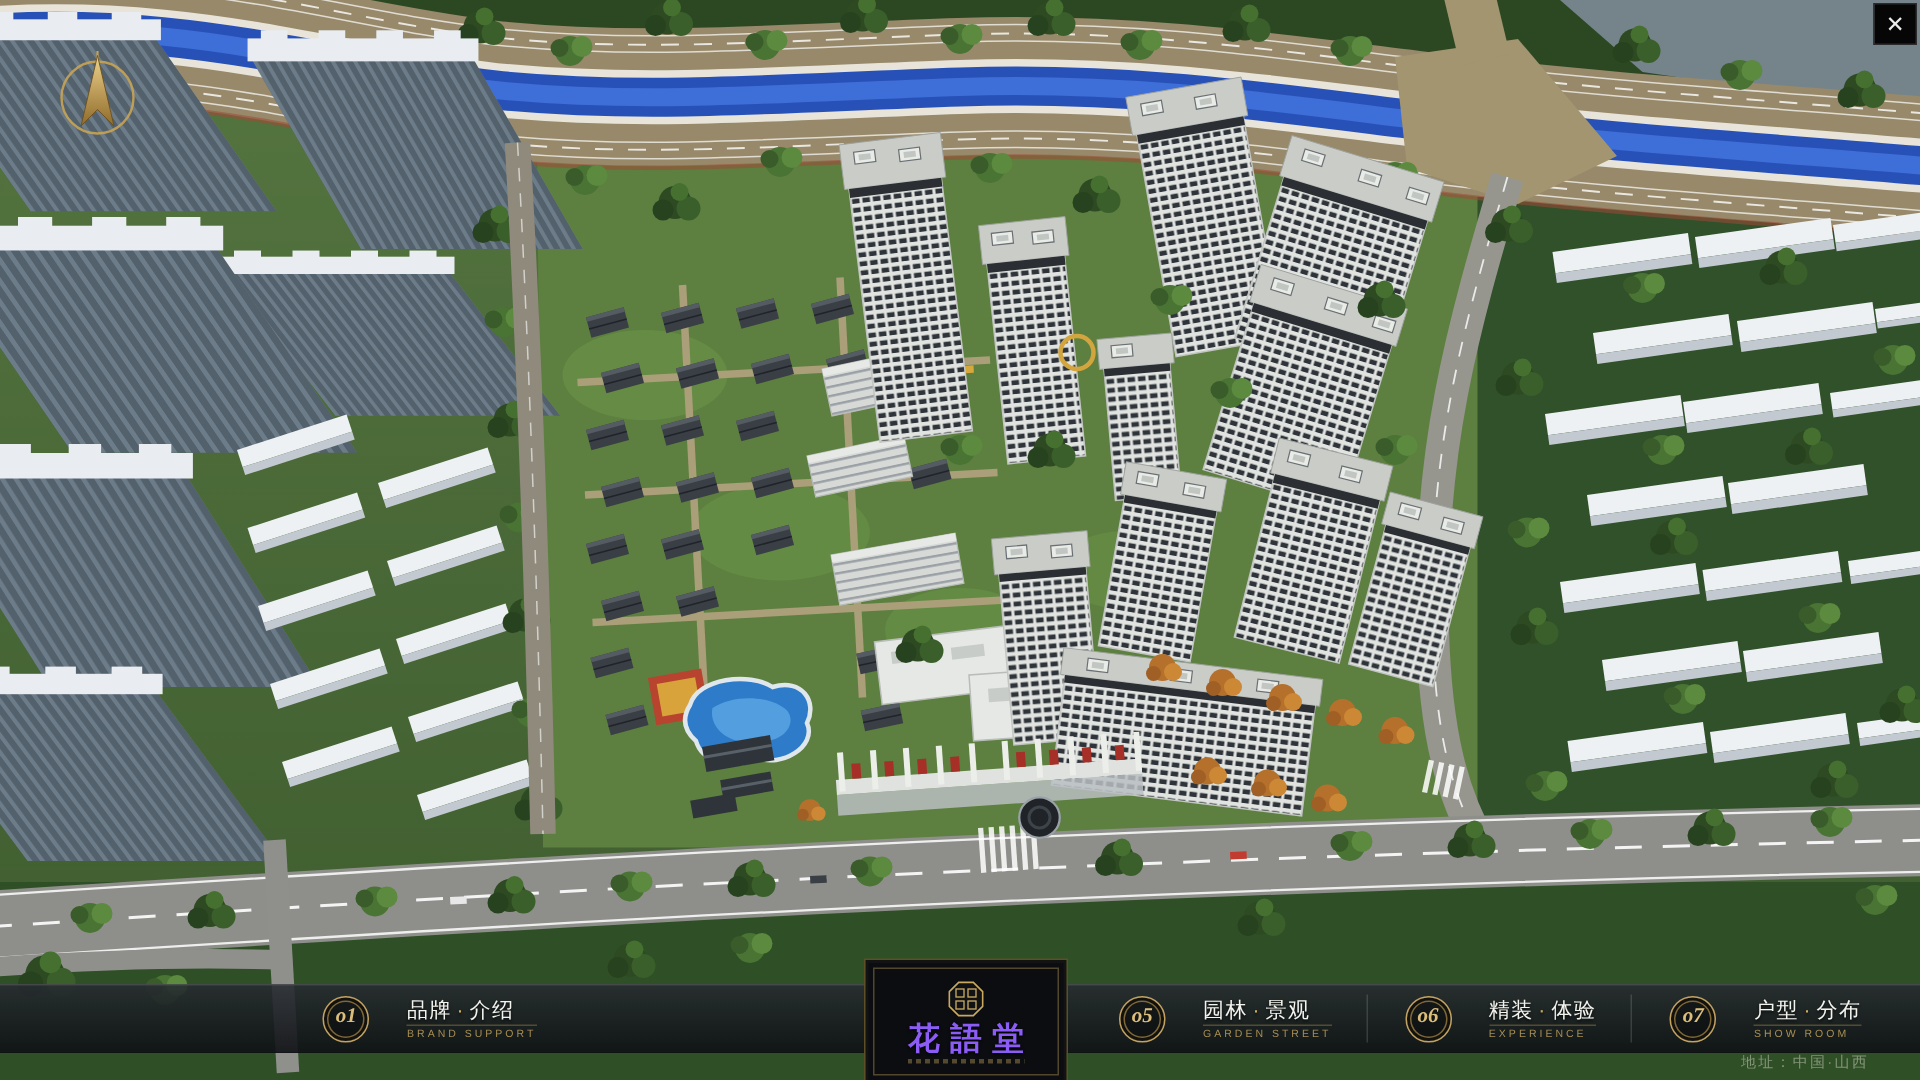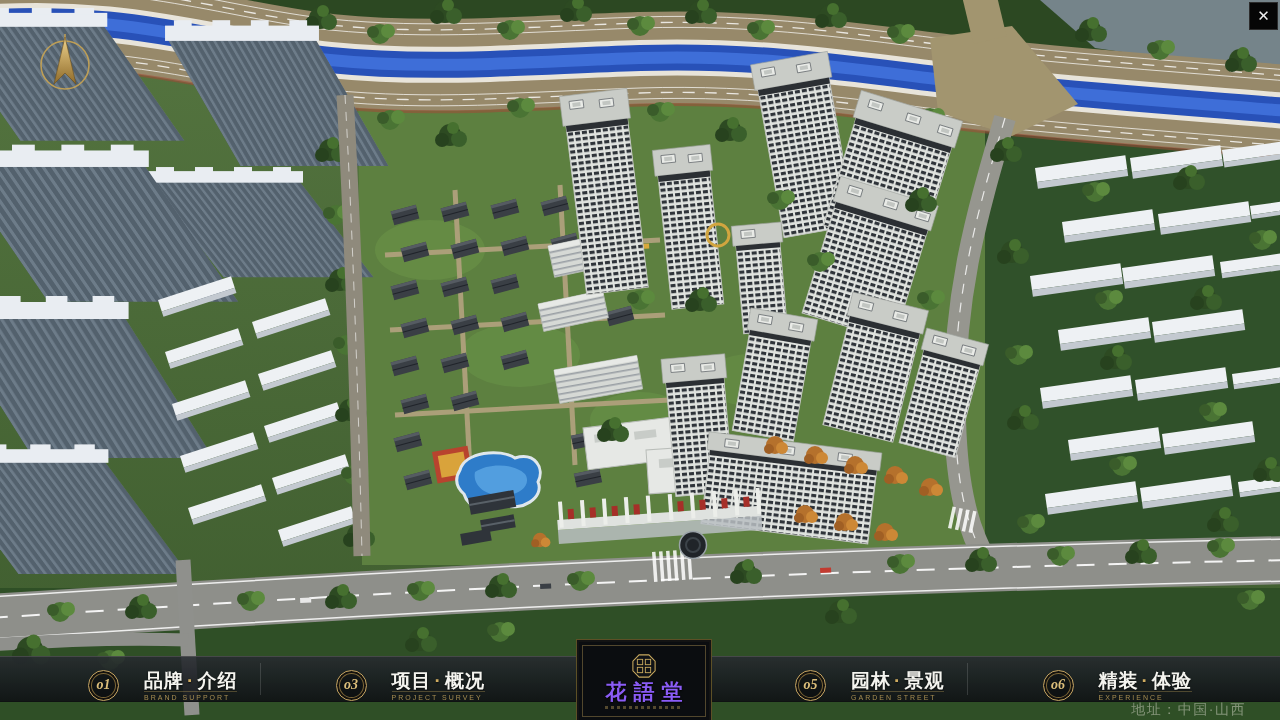--- a/index.html
+++ b/index.html
@@ -10,48 +10,48 @@
   #close-btn{position:absolute;top:2px;right:2px;width:27px;height:26px;background:#060606;
     border:1px solid #2c2c2c;color:#ededed;display:flex;align-items:center;justify-content:center;
     font-size:15px;cursor:pointer;z-index:30;}
   #compass{position:absolute;left:34px;top:32px;width:62px;height:64px;z-index:20;pointer-events:none;}
 
   
   #navbar{position:absolute;left:0;top:656px;width:1280px;height:44px;z-index:20;display:flex;
     background:linear-gradient(180deg,rgba(38,42,48,.88),rgba(14,16,20,.9));
     border-top:1px solid rgba(255,255,255,.22);border-bottom:1px solid rgba(0,0,0,.6);}
   .nav-group{flex:1;display:flex;align-items:center;justify-content:space-evenly;height:100%;}
-  .nav-item{display:flex;align-items:flex-end;gap:25px;height:100%;padding:0 10px;cursor:pointer;position:relative;}
+  .nav-item{display:flex;align-items:center;gap:25px;height:100%;padding:0 10px;cursor:pointer;position:relative;}
   .nav-item::after{content:"";position:absolute;right:-14px;top:6px;bottom:6px;width:1px;
     background:rgba(255,255,255,.14);}
   .nav-item:last-child::after{display:none;}
   .nav-num{width:29px;height:29px;border-radius:50%;border:1px solid #c3a362;flex:0 0 auto;
     box-shadow:inset 0 0 0 2px rgba(8,8,10,.9),inset 0 0 0 3px #7e6838;
     display:flex;align-items:center;justify-content:center;background:rgba(10,11,13,.55);}
   .nav-num span{font-family:"Liberation Serif",serif;font-style:italic;font-weight:700;
     font-size:14px;color:#dcbe7a;transform:translateY(-1px);}
   .nav-txt{display:flex;flex-direction:column;align-items:flex-start;}
-  .nav-zh{font-size:19px;font-weight:700;color:#f4f4ef;letter-spacing:1px;line-height:16px;
+  .nav-zh{font-size:14px;font-weight:400;color:#f4f4ef;letter-spacing:1px;line-height:16px;
     text-shadow:0 1px 2px rgba(0,0,0,.7);white-space:nowrap;}
   .nav-zh .dot{color:#cfab60;margin:0 3px;}
   .nav-en{font-size:7px;letter-spacing:2px;color:#a78e52;margin-top:2px;padding-top:2px;
     border-top:1px solid rgba(190,160,90,.35);white-space:nowrap;align-self:stretch;}
 
   
   #logo-box{position:absolute;left:577px;top:640px;width:130px;height:78px;z-index:25;
     background:#0b0d10;border:2px solid #131313;outline:1px solid #5d5026;
     display:flex;flex-direction:column;align-items:center;justify-content:center;gap:3px;}
   #logo-box::after{content:"";position:absolute;inset:3px;border:1px solid rgba(190,160,90,.4);pointer-events:none;}
   #logo-title{font-family:"Liberation Serif",serif;font-weight:700;font-size:21px;color:#8b5cf6;
     letter-spacing:7px;text-indent:7px;line-height:22px;text-shadow:0 1px 2px #000;}
   #logo-sub{width:78px;height:3px;opacity:.55;
     background:repeating-linear-gradient(90deg,rgba(201,169,94,.7) 0 3px,transparent 3px 6px);}
 
   
-  #address{position:absolute;top:701px;right:34px;z-index:21;font-size:14px;letter-spacing:1.5px;
+  #address{position:absolute;top:701px;right:34px;z-index:21;font-size:10px;letter-spacing:1.5px;
     color:rgba(200,204,188,.55);}
 </style>
 </head>
 <body>
 
 <div id="stage">
 
 <svg id="scene" width="1280" height="720" viewBox="0 0 1280 720">
   <defs>
     <linearGradient id="gBase" x1="0" y1="0" x2="0" y2="1">
@@ -516,29 +516,20 @@
   <div class="nav-group">
     <div class="nav-item">
       <div class="nav-num">
             <span>o1</span>
           </div>
       <div class="nav-txt">
         <div class="nav-zh"><span>品牌</span><span class="dot">·</span><span>介绍</span></div>
         <div class="nav-en">BRAND SUPPORT</div>
       </div>
     </div>
-    <div class="nav-item">
-      <div class="nav-num">
-            <span>o3</span>
-          </div>
-      <div class="nav-txt">
-        <div class="nav-zh"><span>项目</span><span class="dot">·</span><span>概况</span></div>
-        <div class="nav-en">PROJECT SURVEY</div>
-      </div>
-    </div>
   </div>
 
   <div style="width:134px;flex:0 0 auto;"></div>
 
   <div class="nav-group">
     <div class="nav-item">
       <div class="nav-num">
             <span>o5</span>
           </div>
       <div class="nav-txt">
@@ -548,20 +539,29 @@
     </div>
     <div class="nav-item">
       <div class="nav-num">
             <span>o6</span>
           </div>
       <div class="nav-txt">
         <div class="nav-zh"><span>精装</span><span class="dot">·</span><span>体验</span></div>
         <div class="nav-en">EXPERIENCE</div>
       </div>
     </div>
+    <div class="nav-item">
+      <div class="nav-num">
+            <span>o7</span>
+          </div>
+      <div class="nav-txt">
+        <div class="nav-zh"><span>户型</span><span class="dot">·</span><span>分布</span></div>
+        <div class="nav-en">SHOW ROOM</div>
+      </div>
+    </div>
   </div>
 </div>
 
 <div id="logo-box">
   <svg width="24" height="24" viewBox="0 0 27 27">
     <polygon points="8,1 19,1 26,8 26,19 19,26 8,26 1,19 1,8" fill="#101216" stroke="#c9a95e" stroke-width="1.2"></polygon>
     <rect x="6" y="6" width="6" height="6" fill="none" stroke="#c9a95e" stroke-width="1"></rect>
     <rect x="15" y="6" width="6" height="6" fill="none" stroke="#c9a95e" stroke-width="1"></rect>
     <rect x="6" y="15" width="6" height="6" fill="none" stroke="#c9a95e" stroke-width="1"></rect>
     <rect x="15" y="15" width="6" height="6" fill="none" stroke="#c9a95e" stroke-width="1"></rect>

